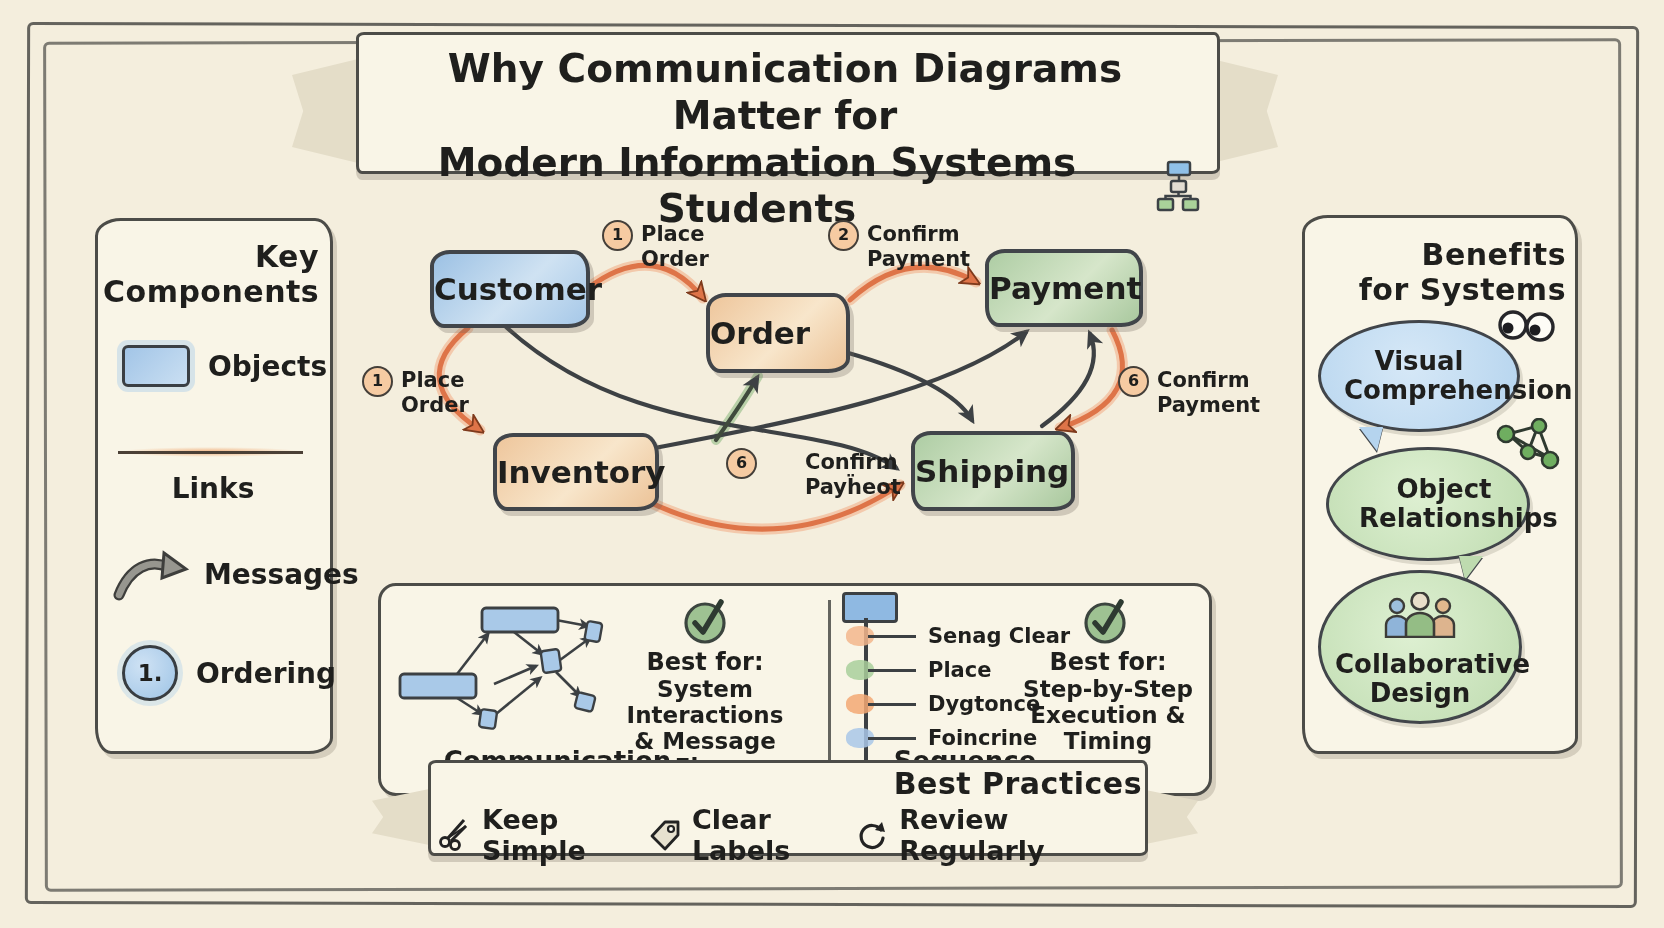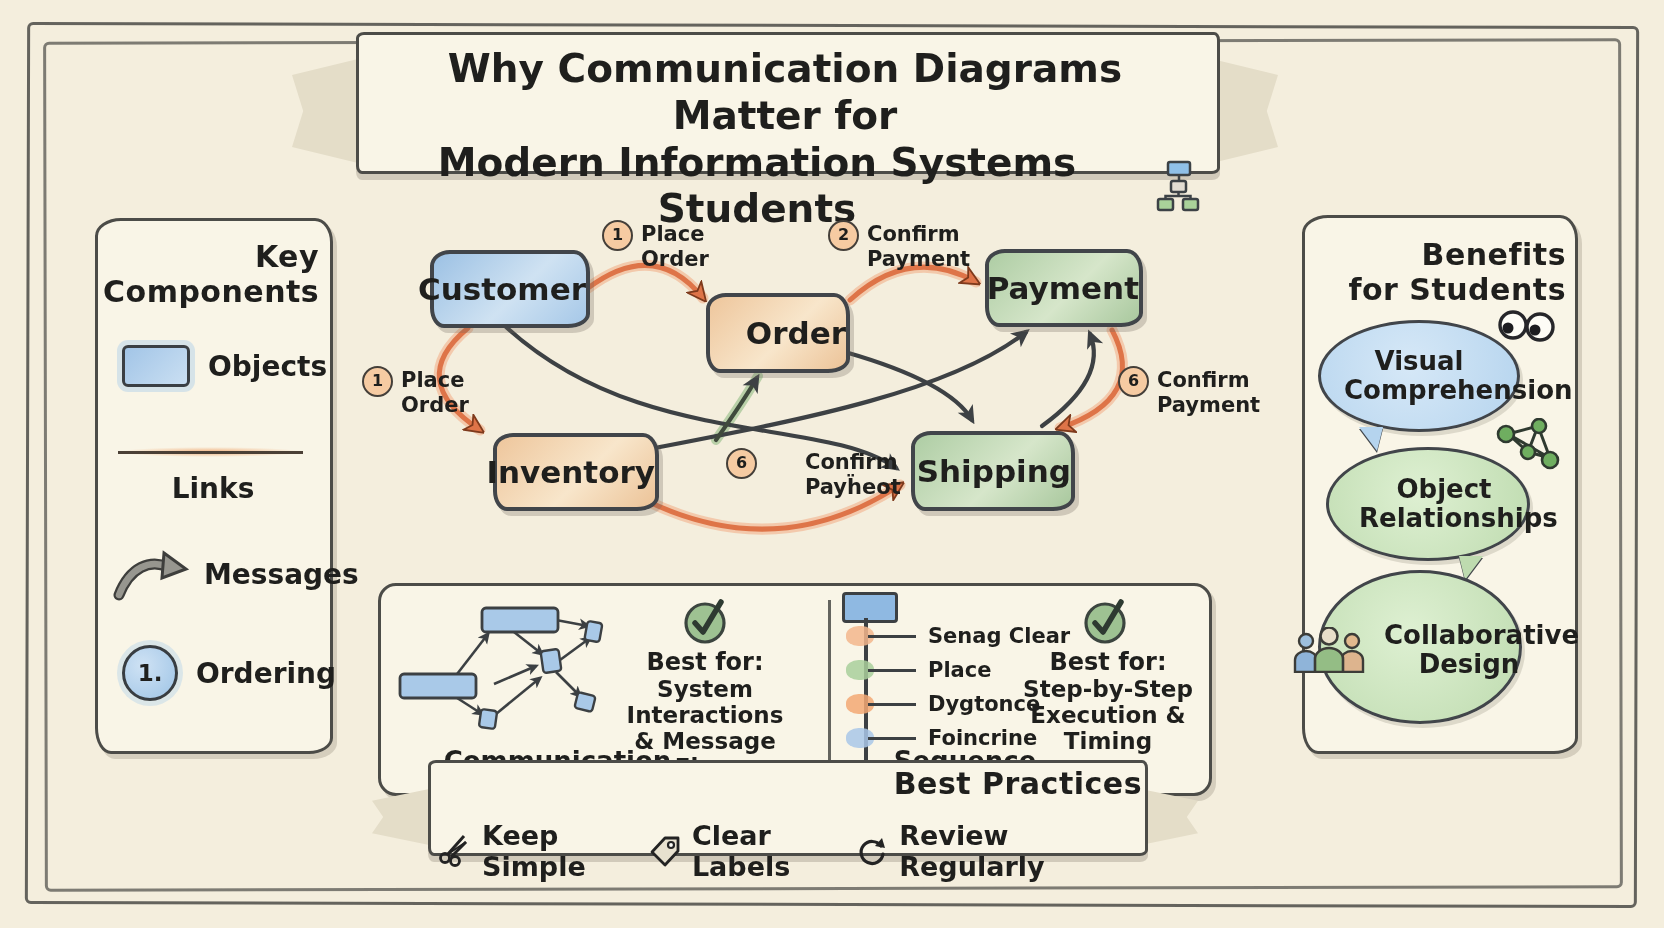--- a/index.html
+++ b/index.html
@@ -23,21 +23,21 @@
     position:absolute;background:#f9f5e7;
     border:3.5px solid #4c4c48;
     border-radius:8px 6px 8px 6px / 6px 8px 6px 8px;
     box-shadow:0 6px 0 rgba(120,112,96,.28);
   }
   .ribbon-tail{position:absolute;background:#e4ddc8;}
   .h-title{font-weight:bold;text-align:right;letter-spacing:.5px;}
 
   
   .node{
-    position:absolute;display:flex;align-items:center;justify-content:flex-end;
+    position:absolute;display:flex;align-items:center;justify-content:flex-start;
     border:4px solid #41454a;
     border-radius:20px 16px 22px 14px / 16px 22px 14px 20px;
     font-size:31px;font-weight:bold;
     box-shadow:4px 5px 0 rgba(110,104,92,.28);
   }
   .node.blue {background:linear-gradient(135deg,#9cc1e4,#cfe2f2 55%,#a6c8e8);}
   .node.peach{background:linear-gradient(135deg,#eec69c,#f8e6cb 55%,#ecc398);}
   .node.green{background:linear-gradient(135deg,#aecda4,#d6e6ca 55%,#a9c89e);}
 
   .numlabel{position:absolute;display:flex;gap:8px;align-items:flex-start;font-weight:bold;font-size:21px;line-height:1.18;}
@@ -303,21 +303,21 @@
   <div class="bf-line">Execution &amp;</div>
   <div class="bf-line">Timing</div>
 </div>
 <div class="diag-name" style="left:845px;top:746px;width:240px;">
   <span>Sequence Diagram</span>
 </div>
 
 <div class="panel" style="left:1302px;top:215px;width:270px;height:533px;"></div>
 <div class="h-title" style="position:absolute;left:1308px;top:238px;width:258px;font-size:30px;line-height:1.15;">
   <div>Benefits</div>
-  <div>for Students</div>
+  <div>for Systems</div>
 </div>
 
 <div class="bubble blue" style="left:1318px;top:320px;width:196px;height:106px;">
   <span style="width:150px;">Visual Comprehension</span>
   <span class="tail" style="left:38px;bottom:-22px;border-width:24px 6px 0 18px;border-color:#b5d4ee transparent transparent transparent;
                filter:drop-shadow(0 2px 0 #41454a);"></span>
 </div>
 <div style="position:absolute;left:1496px;top:308px;">
   <svg width="62" height="36" viewBox="0 0 62 36">
     <circle cx="17" cy="17" r="13" fill="#fdfcf6" stroke="#26262a" stroke-width="3.4"></circle>
@@ -337,41 +337,41 @@
     <g stroke="#2f3a30" stroke-width="3" fill="none">
       <path d="M14 16 L44 8 M14 16 L34 34 M44 8 L56 40 M34 34 L56 40 M44 8 L34 34 M14 16 L56 40"></path>
     </g>
     <circle cx="12" cy="16" r="8" fill="#6fae60" stroke="#2f3a30" stroke-width="2.6"></circle>
     <circle cx="45" cy="8" r="7" fill="#6fae60" stroke="#2f3a30" stroke-width="2.6"></circle>
     <circle cx="34" cy="34" r="7" fill="#6fae60" stroke="#2f3a30" stroke-width="2.6"></circle>
     <circle cx="56" cy="42" r="8" fill="#6fae60" stroke="#2f3a30" stroke-width="2.6"></circle>
   </svg>
 </div>
 
-<div class="bubble green" style="left:1318px;top:570px;width:198px;height:142px;flex-direction:row;gap:12px;padding-top:6px;">
+<div class="bubble green" style="left:1318px;top:570px;width:198px;height:142px;flex-direction:column;gap:12px;padding-top:6px;">
   <span>
     <svg width="86" height="46" viewBox="0 0 86 46">
       <circle cx="20" cy="14" r="7" fill="#9dbfdd" stroke="#3c3c38" stroke-width="2.4"></circle>
       <path d="M9 45 v-12 a11 9 0 0 1 22 0 v12 z" fill="#8fb4d9" stroke="#3c3c38" stroke-width="2.4"></path>
       <circle cx="66" cy="14" r="7" fill="#e2b98e" stroke="#3c3c38" stroke-width="2.4"></circle>
       <path d="M55 45 v-12 a11 9 0 0 1 22 0 v12 z" fill="#ddb48e" stroke="#3c3c38" stroke-width="2.4"></path>
       <circle cx="43" cy="9" r="8.5" fill="#e8dec9" stroke="#3c3c38" stroke-width="2.6"></circle>
       <path d="M29 45 v-13 a14 11 0 0 1 28 0 v13 z" fill="#94bd85" stroke="#3c3c38" stroke-width="2.6"></path>
     </svg>
   </span>
   <span style="width:170px;">Collaborative Design</span>
 </div>
 
 <div class="ribbon-tail" style="left:372px;top:788px;width:62px;height:58px;clip-path:polygon(100% 0,0 22%,18% 50%,0 78%,100% 100%);"></div>
 <div class="ribbon-tail" style="left:1136px;top:788px;width:62px;height:58px;clip-path:polygon(0 0,100% 22%,82% 50%,100% 78%,0 100%);"></div>
 <div class="banner" style="left:428px;top:760px;width:714px;height:90px;"></div>
 <div class="h-title" style="position:absolute;left:428px;top:766px;width:714px;font-size:30px;">
   <span>Best Practices</span>
 </div>
-<div style="position:absolute;left:438px;top:804px;width:694px;display:flex;justify-content:center;align-items:center;margin-top:16px;">
+<div style="position:absolute;left:438px;top:804px;width:694px;display:flex;justify-content:center;align-items:center;">
   <div class="bp-item">
     <span>
       <svg width="34" height="34" viewBox="0 0 34 34">
         <circle cx="7" cy="24" r="4.5" fill="none" stroke="#232323" stroke-width="2.8"></circle>
         <circle cx="17" cy="27" r="4.5" fill="none" stroke="#232323" stroke-width="2.8"></circle>
         <path d="M10 20 L26 2 M13 23 L28 8" fill="none" stroke="#232323" stroke-width="3"></path>
         <path d="M10 20 L28 8" fill="none" stroke="#232323" stroke-width="2"></path>
       </svg>
     </span>
     <span>Keep Simple</span>

